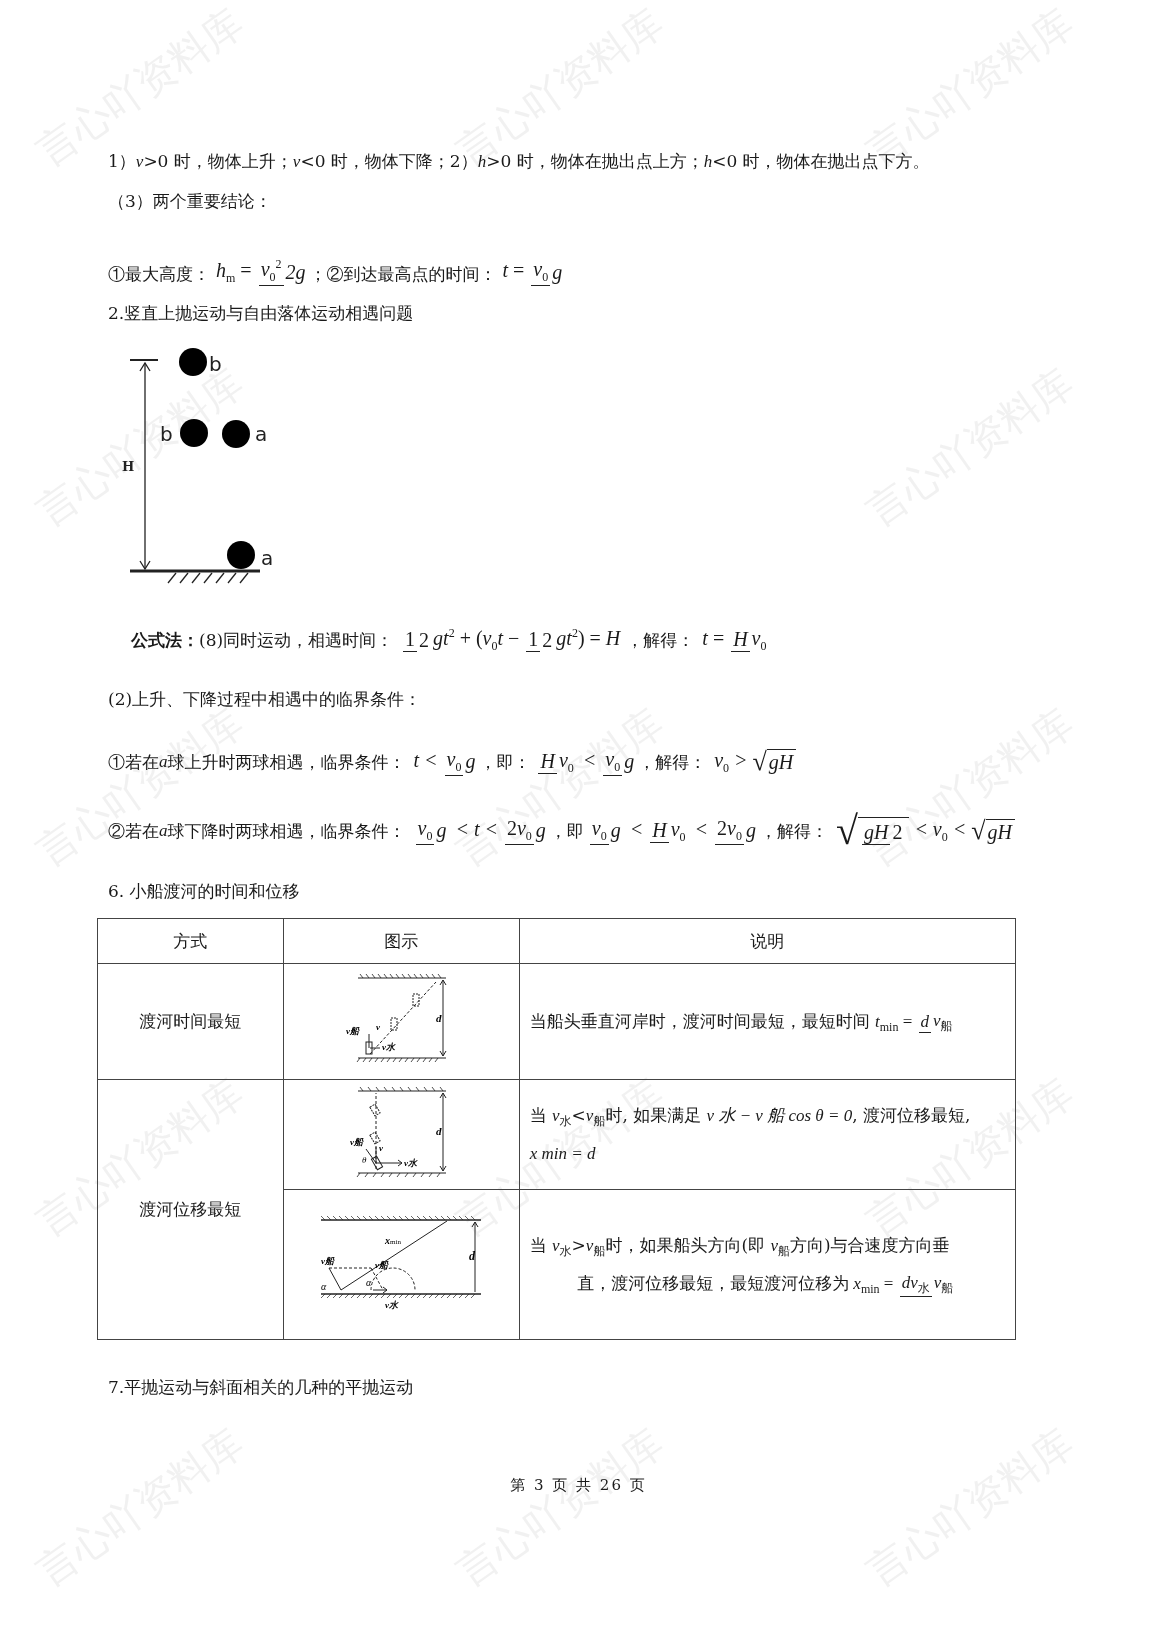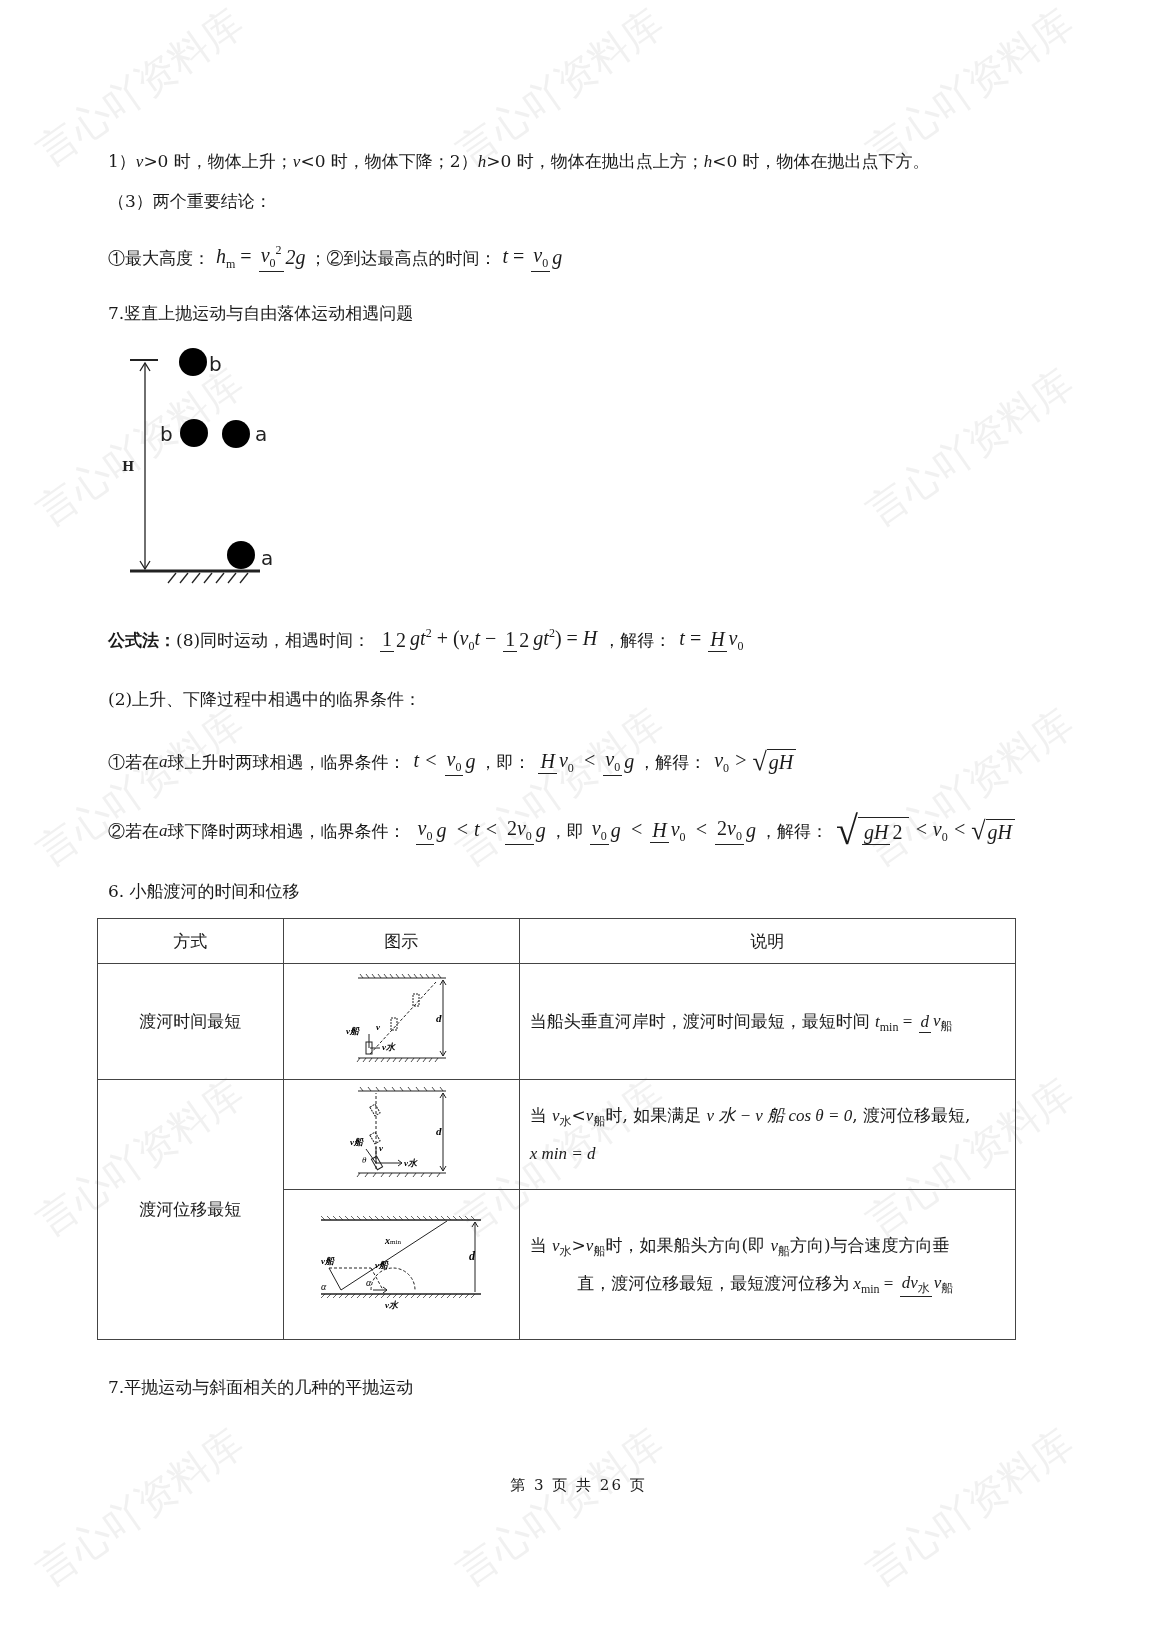--- a/index.html
+++ b/index.html
@@ -10,21 +10,21 @@
   .it { font-style: italic; font-family: "Liberation Serif", serif; }
   .math { font-family: "Liberation Serif", serif; font-style: italic; font-size: 20px; }
   .frac { display: inline-flex; flex-direction: row; align-items: center; vertical-align: middle; margin: 0 2px; }
   .frac .num { border-bottom: 1px solid #222; padding: 0 2px; line-height: 1.15; }
   .frac .den { padding: 0 2px; line-height: 1.15; }
   .sub { font-size: 12px; vertical-align: sub; font-style: normal; }
   .sup { font-size: 12px; vertical-align: super; font-style: normal; }
   .sqrt { display: inline-flex; align-items: center; vertical-align: middle; }
   .sqrt .rad { font-style: normal; font-size: 26px; line-height: 1; }
   .sqrt .body { border-top: 1px solid #222; padding: 1px 3px 0 2px; }
-  .bold { font-weight: bold; font-family: Liberation Sans, sans-serif; }
+  .bold { font-weight: bold; font-family: Liberation Sans, sans-serif; margin-left: 23px; }
   table.boat { position: absolute; left: 97px; top: 958px; width: 1063px; border-collapse: collapse; }
   table.boat td, table.boat th { border: 1.5px solid #444; font-weight: normal; font-size: 17px; }
   table.boat th { height: 42px; }
   .cell-desc { padding: 0 10px; text-align: left; line-height: 2.2; }
   .footer { position: absolute; top: 1531px; left: 0; width: 1157px; text-align: center; font-size: 15px; letter-spacing: 2px; }
   .wm { position: absolute; color: rgba(200,200,200,0.25); font-size: 40px; transform: rotate(-35deg);
         font-family: "DejaVu Sans", sans-serif; pointer-events: none; white-space: nowrap; }
 </style>
 </head>
 <body>
@@ -43,42 +43,42 @@
 <div class="wm" style="left:20px; top:1480px;">言心吖资料库</div>
 <div class="wm" style="left:440px; top:1480px;">言心吖资料库</div>
 <div class="wm" style="left:850px; top:1480px;">言心吖资料库</div>
 
 <div class="line" style="top:150px;">
   <span>1）</span><span class="it">v</span><span>&gt;0 时，物体上升；</span><span class="it">v</span><span>&lt;0 时，物体下降；2）</span><span class="it">h</span><span>&gt;0 时，物体在抛出点上方；</span><span class="it">h</span><span>&lt;0 时，物体在抛出点下方。</span>
 </div>
 
 <div class="line" style="top:190px; left:108px;">（3）两个重要结论：</div>
 
-<div class="line" style="top:230px; height:56px; display:flex; align-items:center;">
+<div class="line" style="top:230px; height:56px; display:flex; align-items:flex-end;">
   <span>①最大高度：</span>
   <span class="math" style="margin-left:6px;">
     <span>h</span><span class="sub">m</span>
     <span style="font-style:normal;"> = </span>
     <span class="frac">
         <span class="num"><span>v</span><span class="sub">0</span><span class="sup">2</span></span>
         <span class="den">2g</span>
       </span>
   </span>
   <span>；</span>
   <span>②到达最高点的时间：</span>
   <span class="math" style="margin-left:6px;">
     <span>t</span><span style="font-style:normal;"> = </span>
     <span class="frac">
         <span class="num"><span>v</span><span class="sub">0</span></span>
         <span class="den">g</span>
       </span>
   </span>
 </div>
 
-<div class="line" style="top:302px;">7.竖直上抛运动与自由落体运动相遇问题</div>
+<div class="line" style="top:302px;">2.竖直上抛运动与自由落体运动相遇问题</div>
 
 <svg class="abs" style="left:110px; top:345px;" width="200" height="240">
   <line x1="20" y1="15" x2="48" y2="15" stroke="#222" stroke-width="2"></line>
   <line x1="20" y1="226" x2="150" y2="226" stroke="#222" stroke-width="3"></line>
   <line x1="35" y1="18" x2="35" y2="224" stroke="#222" stroke-width="1.3"></line>
   <polyline points="30,26 35,18 40,26" fill="none" stroke="#222" stroke-width="1.3"></polyline>
   <polyline points="30,216 35,224 40,216" fill="none" stroke="#222" stroke-width="1.3"></polyline>
   <g stroke="#222" stroke-width="1.3">
     <line x1="58" y1="238" x2="66" y2="228"></line>
       <line x1="70" y1="238" x2="78" y2="228"></line>

